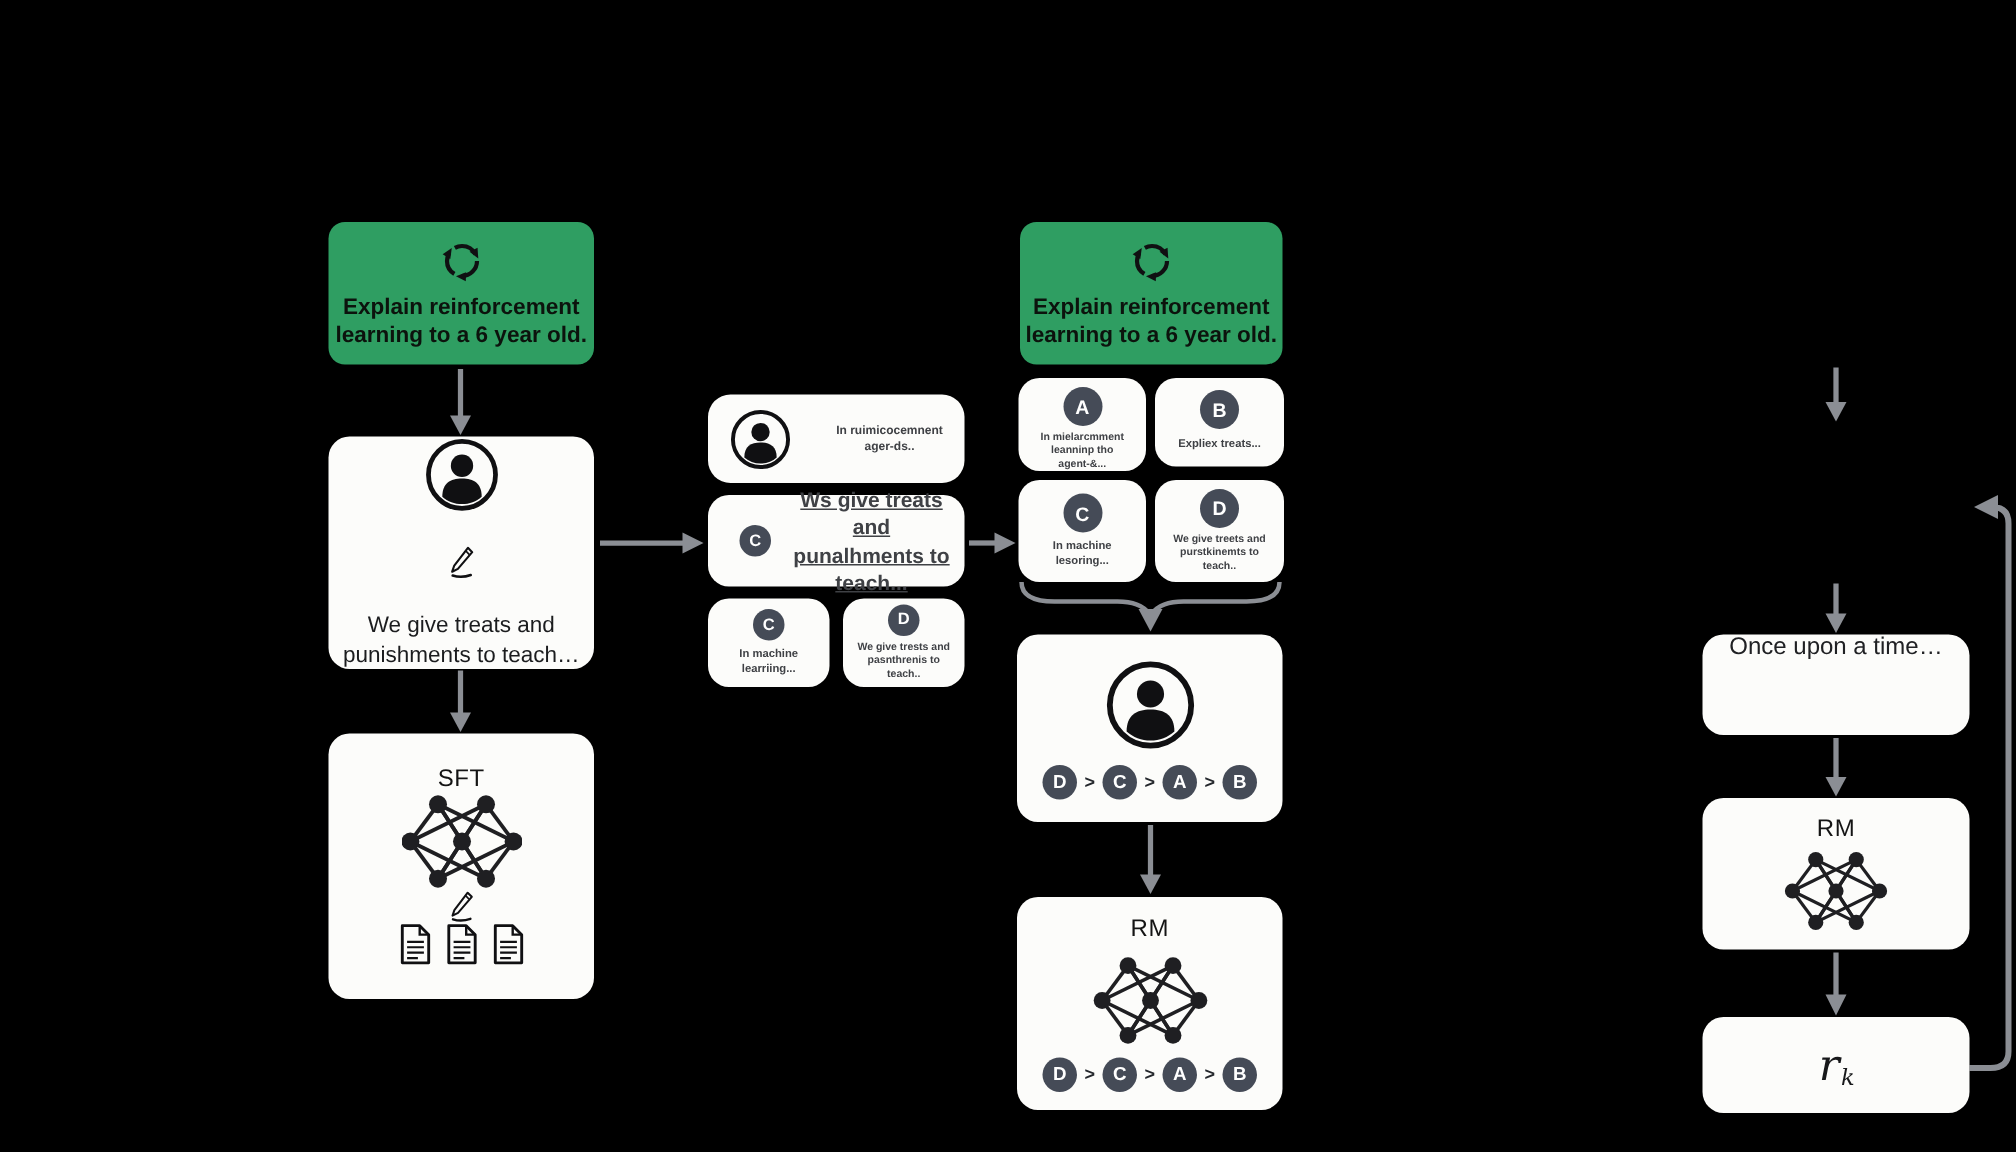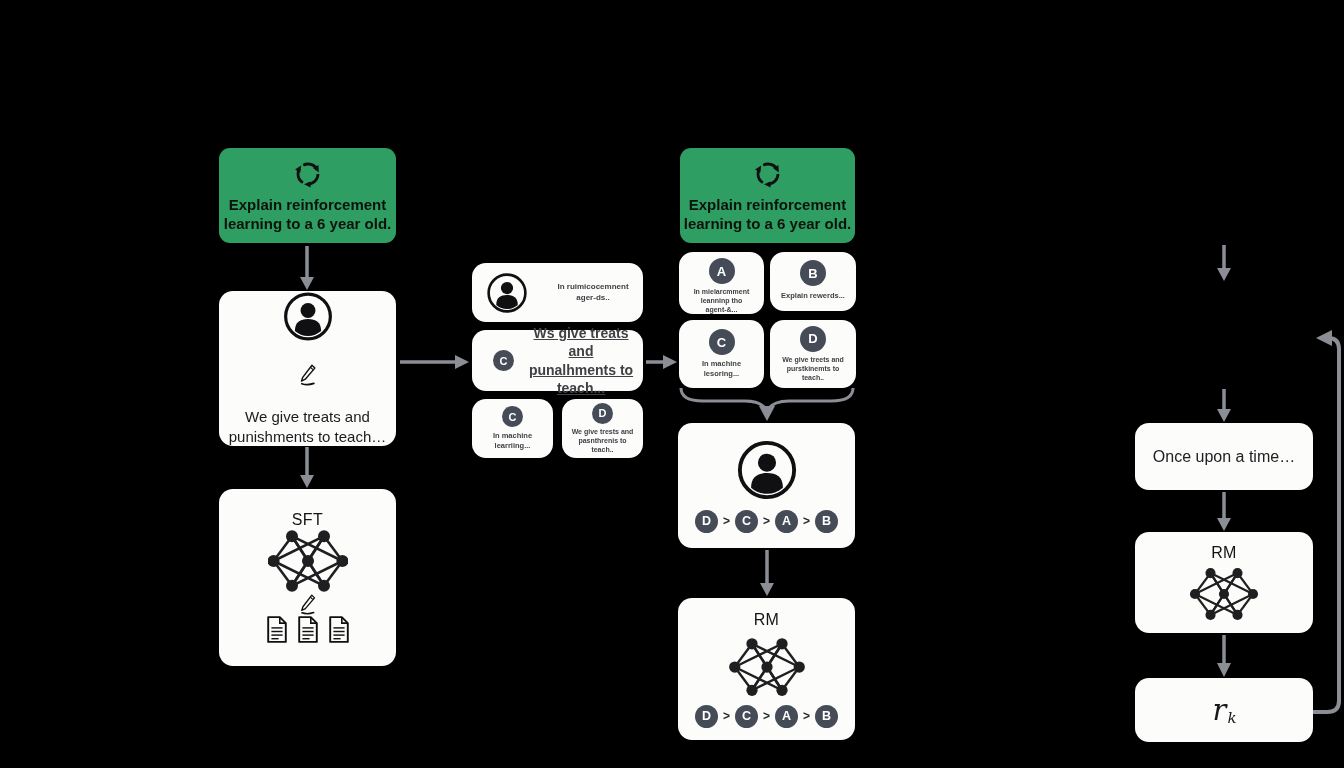--- a/index.html
+++ b/index.html
@@ -156,21 +156,21 @@
         </svg>
       <svg width="24" height="29">
           <use href="#sym-doc"></use>
         </svg>
       <svg width="24" height="29">
           <use href="#sym-doc"></use>
         </svg>
     </div>
   </div>
 
-  <div class="abs card wbox" style="left:472px;top:263px;width:171px;height:59px;flex-direction:row;justify-content:flex-start;gap:25px;padding-left:14px;">
+  <div class="abs card wbox" style="left:472px;top:263px;width:171px;height:59px;flex-direction:row;justify-content:flex-start;gap:25px;padding-left:14px;border-radius:15px;">
     <svg width="42" height="42">
         <use href="#sym-person"></use>
       </svg>
     <div class="stext" style="font-size:8px;flex:1;padding-right:10px;">In ruimicocemnent
 ager-ds..</div>
   </div>
 
   <div class="abs card wbox" style="left:472px;top:330px;width:171px;height:61px;flex-direction:row;justify-content:flex-start;gap:13px;padding-left:21px;">
     <span class="lc lc-s">C</span>
     <div class="stext" style="font-size:14px;flex:1;padding-right:8px;text-decoration:underline;">Ws give treats and
@@ -199,21 +199,21 @@
   </div>
 
   <div class="abs card wbox" style="left:679px;top:252px;width:85px;height:62px;justify-content:flex-start;gap:3px;padding-top:6px;">
     <span class="lc lc-g">A</span>
     <div class="stext" style="font-size:7px;">In mielarcmment
 leanninp tho
 agent-&amp;...</div>
   </div>
   <div class="abs card wbox" style="left:770px;top:252px;width:86px;height:59px;justify-content:flex-start;gap:5px;padding-top:8px;">
     <span class="lc lc-g">B</span>
-    <div class="stext" style="font-size:7.5px;">Explain rewerds...</div>
+    <div class="stext" style="font-size:7.5px;">Expliex treats...</div>
   </div>
   <div class="abs card wbox" style="left:679px;top:320px;width:85px;height:68px;justify-content:center;gap:4px;">
     <span class="lc lc-g">C</span>
     <div class="stext" style="font-size:7.5px;">In machine
 lesoring...</div>
   </div>
   <div class="abs card wbox" style="left:770px;top:320px;width:86px;height:68px;justify-content:center;gap:3px;">
     <span class="lc lc-g">D</span>
     <div class="stext" style="font-size:7px;">We give treets and
 purstkinemts to
@@ -246,21 +246,21 @@
       <span class="lc lc-r">C</span>
       <span class="gt">&gt;</span>
       <span class="lc lc-r">A</span>
       <span class="gt">&gt;</span>
       <span class="lc lc-r">B</span>
     </div>
   </div>
 
 
 
-  <div class="abs card wbox" style="left:1135px;top:423px;width:178px;height:67px;justify-content:center;">
+  <div class="abs card wbox" style="left:1135px;top:423px;width:178px;height:67px;">
     <div class="once-text">Once upon a time…</div>
   </div>
 
   <div class="abs card wbox" style="left:1135px;top:532px;width:178px;height:101px;justify-content:center;gap:5px;">
     <div class="model-label">RM</div>
     <svg width="70" height="54">
         <use href="#sym-nn"></use>
       </svg>
   </div>
 

